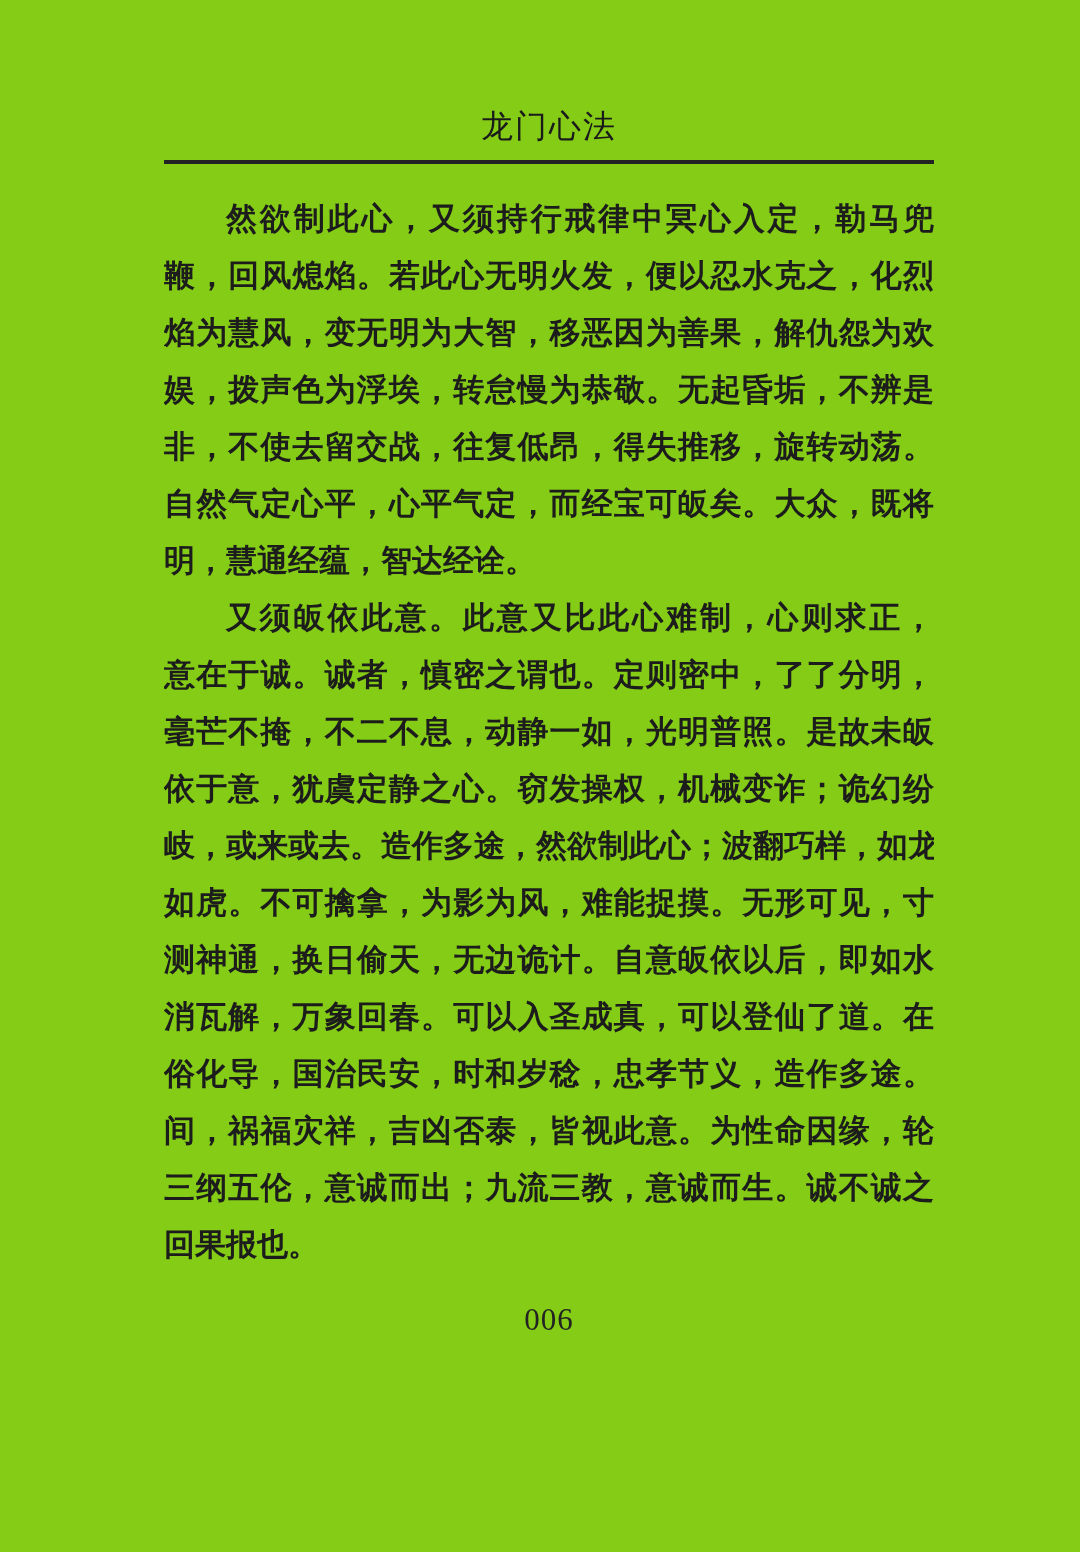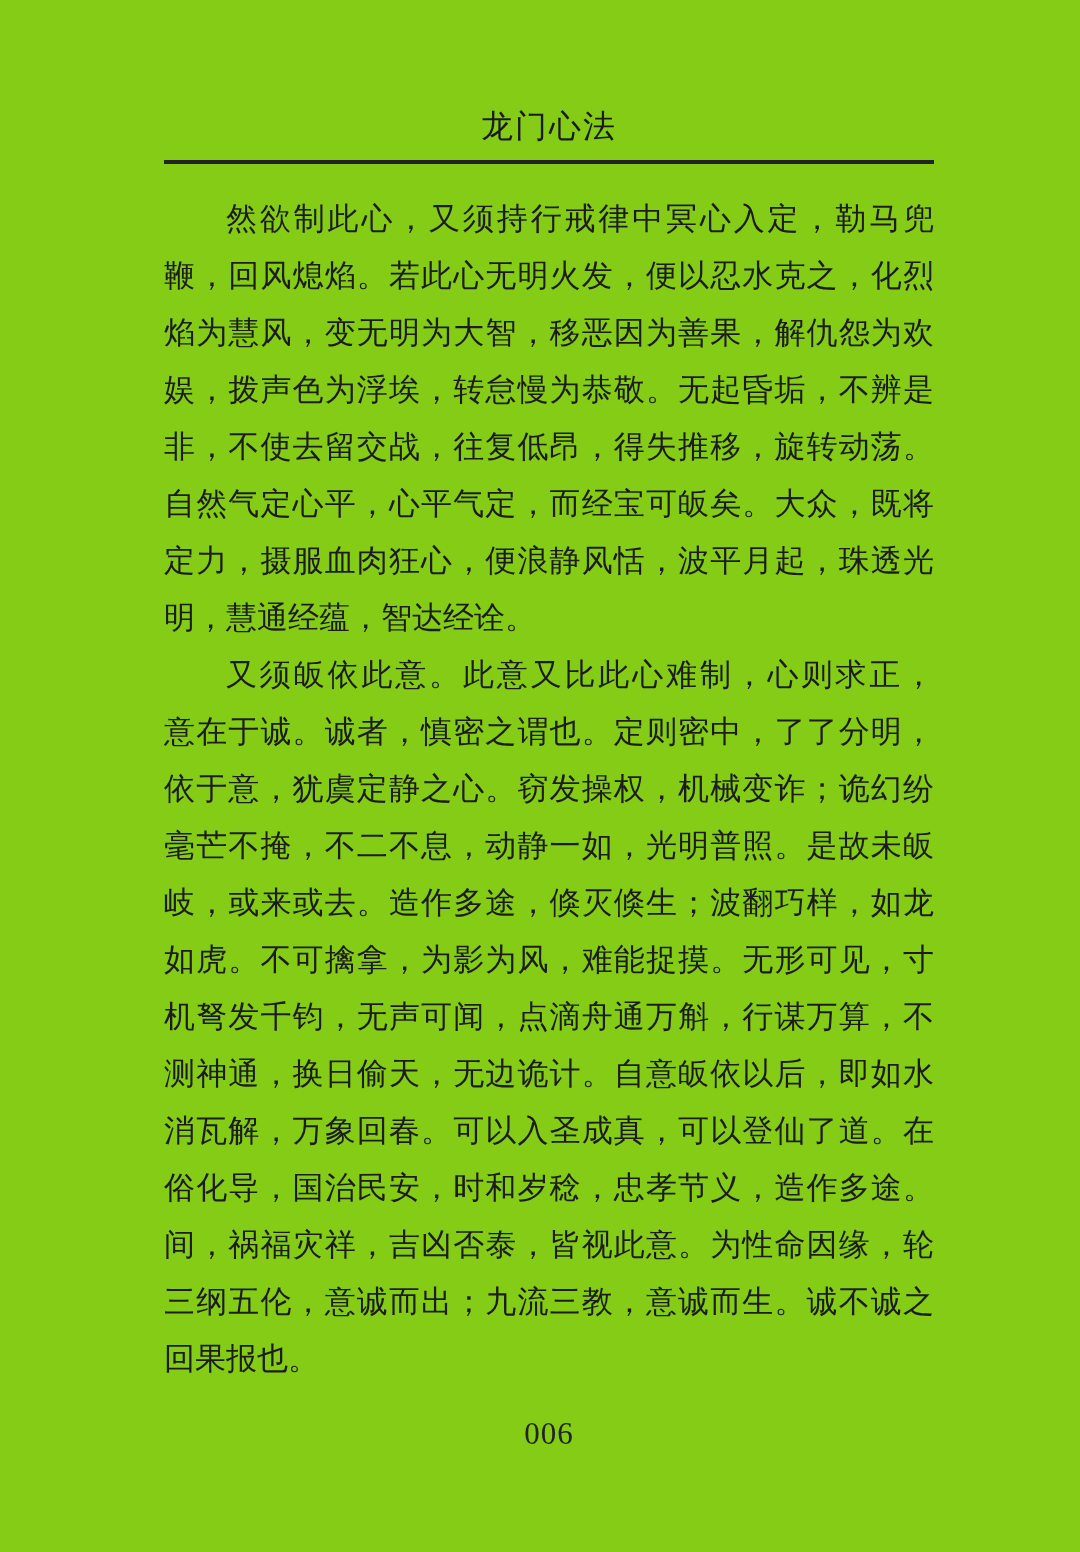--- a/index.html
+++ b/index.html
@@ -31,20 +31,21 @@
   .header-rule {
     margin-top: 14px;
     height: 0;
     border-top: 4px solid #232323;
   }
   .body-text {
     margin-top: 26px;
   }
   .paragraph {
     margin: 0;
+    font-weight: bold;
   }
   .line {
     font-size: 31px;
     height: 57px;
     line-height: 57px;
     color: #1c1c1c;
     text-align: justify;
     text-align-last: justify;
     text-justify: inter-ideograph;
     white-space: nowrap;
@@ -78,31 +79,29 @@
     <div class="header-rule"></div>
 
     <div class="body-text">
         <div class="paragraph">
           <div class="line first">然欲制此心，又须持行戒律中冥心入定，勒马兜</div>
           <div class="line">鞭，回风熄焰。若此心无明火发，便以忍水克之，化烈</div>
           <div class="line">焰为慧风，变无明为大智，移恶因为善果，解仇怨为欢</div>
           <div class="line">娱，拨声色为浮埃，转怠慢为恭敬。无起昏垢，不辨是</div>
           <div class="line">非，不使去留交战，往复低昂，得失推移，旋转动荡。</div>
           <div class="line">自然气定心平，心平气定，而经宝可皈矣。大众，既将</div>
-          <div class="line">定力，摄服血肉狂心，便浪静风恬，波平月起，珠透光</div>
           <div class="line last">明，慧通经蕴，智达经诠。</div>
         </div>
         <div class="paragraph">
           <div class="line first">又须皈依此意。此意又比此心难制，心则求正，</div>
           <div class="line">意在于诚。诚者，慎密之谓也。定则密中，了了分明，</div>
+          <div class="line">毫芒不掩，不二不息，动静一如，光明普照。是故未皈</div>
           <div class="line">依于意，犹虞定静之心。窃发操权，机械变诈；诡幻纷</div>
-          <div class="line">毫芒不掩，不二不息，动静一如，光明普照。是故未皈</div>
-          <div class="line">岐，或来或去。造作多途，倏灭倏生；波翻巧样，如龙</div>
+          <div class="line">岐，或来或去。造作多途，然欲制此心；波翻巧样，如龙</div>
           <div class="line">如虎。不可擒拿，为影为风，难能捉摸。无形可见，寸</div>
-          <div class="line">机弩发千钧，无声可闻，点滴舟通万斛，行谋万算，不</div>
           <div class="line">测神通，换日偷天，无边诡计。自意皈依以后，即如水</div>
           <div class="line">消瓦解，万象回春。可以入圣成真，可以登仙了道。在</div>
           <div class="line">俗化导，国治民安，时和岁稔，忠孝节义，造作多途。</div>
           <div class="line">间，祸福灾祥，吉凶否泰，皆视此意。为性命因缘，轮</div>
           <div class="line">三纲五伦，意诚而出；九流三教，意诚而生。诚不诚之</div>
           <div class="line last">回果报也。</div>
         </div>
       </div>
 
     <div class="footer">

